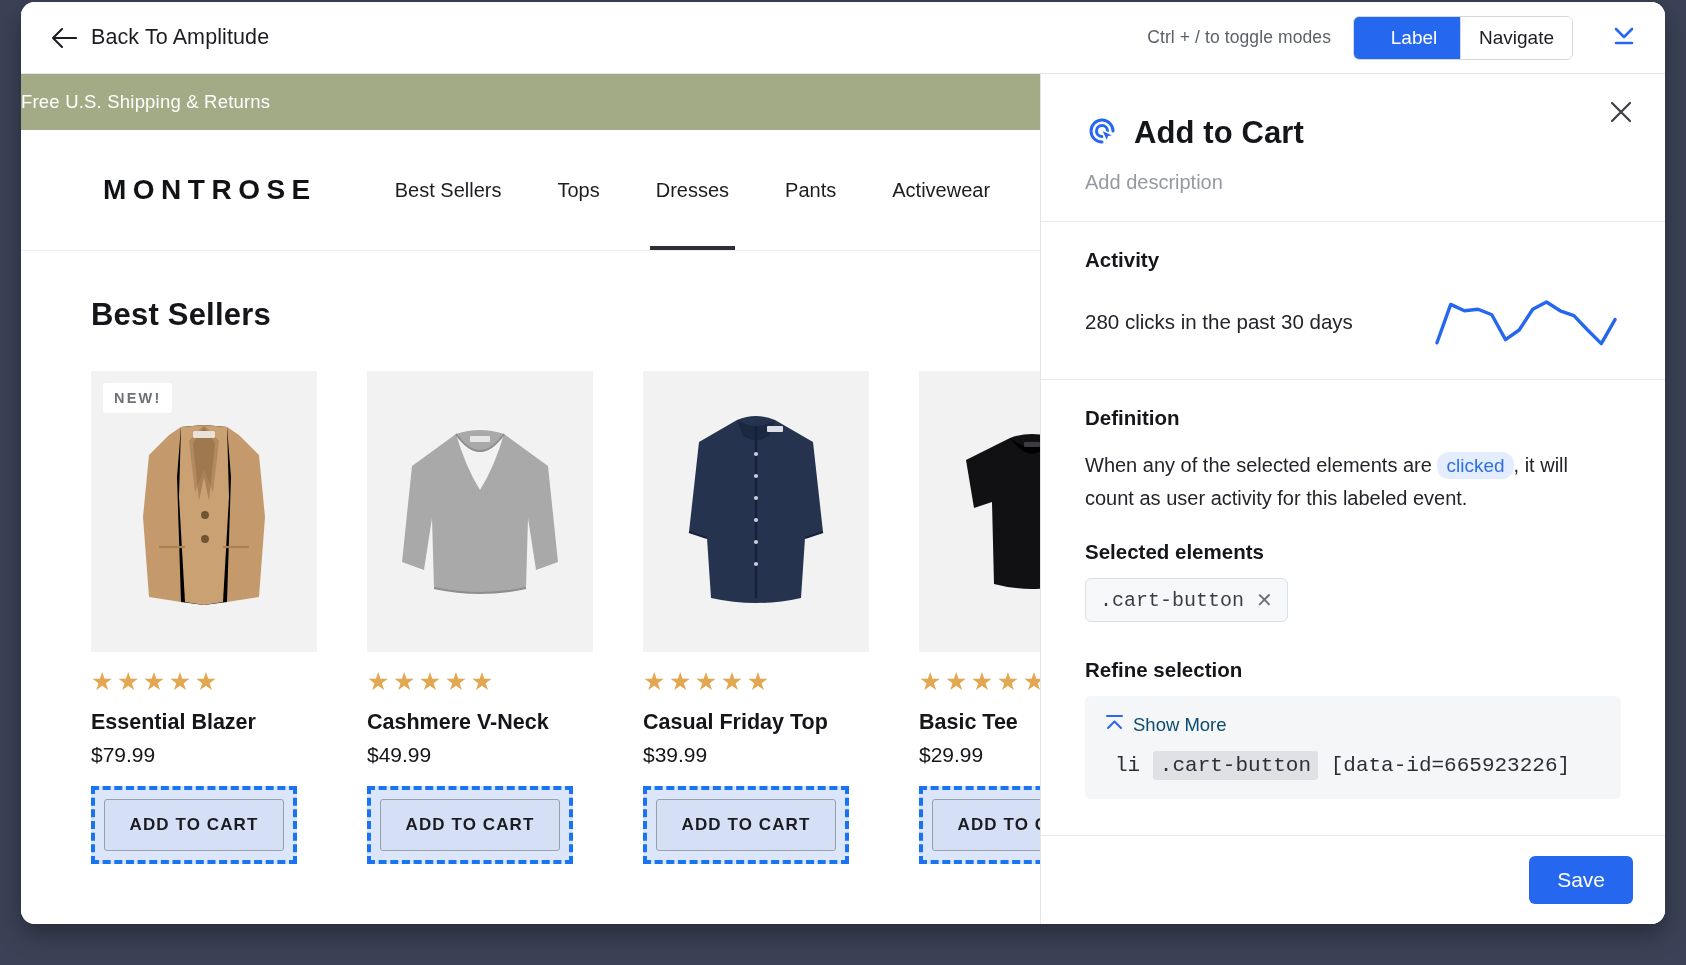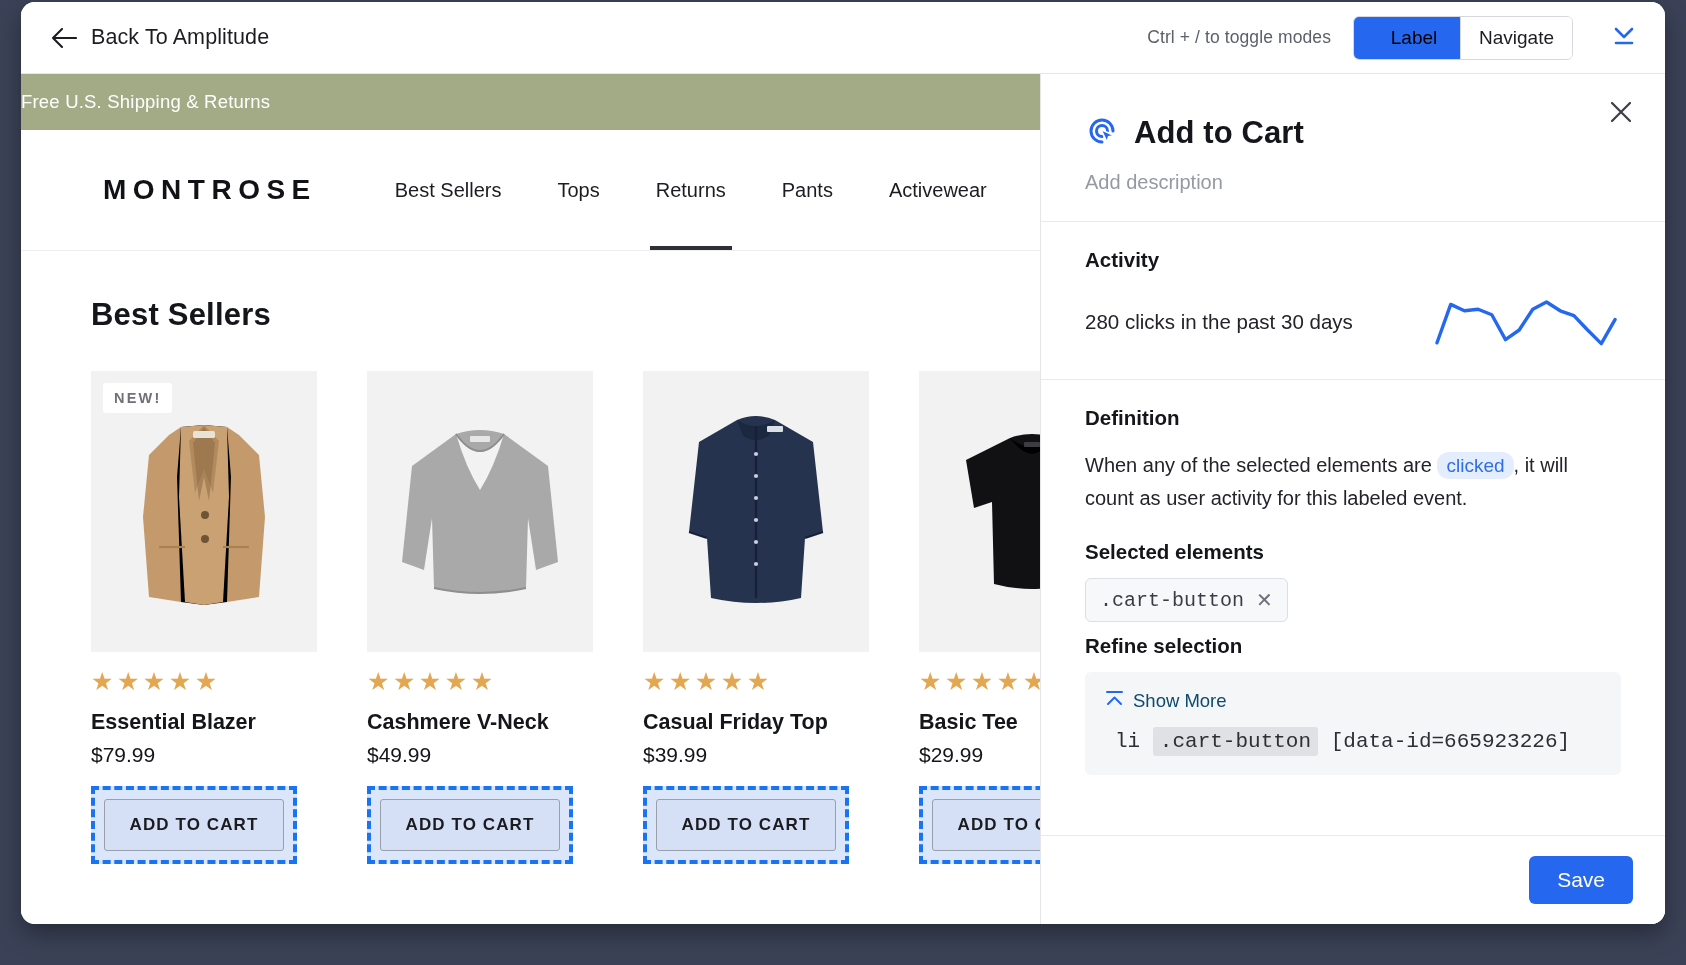--- a/index.html
+++ b/index.html
@@ -52,21 +52,21 @@
     height: 44px;
   }
   .seg {
     display: flex; align-items: center; justify-content: center;
     min-width: 106px; padding: 0 18px;
     font-size: 19px; cursor: pointer;
     background: #fff; color: #1c1d21;
     border: none;
     font-family: inherit;
   }
-  .seg.active { background: #2667f0; color: #000000; padding-left: 32px; }
+  .seg.active { background: #2667f0; color: #ffffff; padding-left: 32px; }
   .seg + .seg { border-left: 1px solid #d5d8de; }
   .collapse-btn {
     width: 46px; height: 46px;
     display: flex; align-items: center; justify-content: center;
     cursor: pointer; margin-left: 6px;
   }
 
   
   .body-split { flex: 1; display: flex; min-height: 0; position: relative; }
 
@@ -266,21 +266,21 @@
 
       <div class="ship-banner">
         <span>Free U.S. Shipping &amp; Returns</span>
       </div>
 
       <div class="store-nav">
         <div class="brand">MONTROSE</div>
         <div class="nav-links">
           <div class="nav-link">Best Sellers</div>
           <div class="nav-link">Tops</div>
-          <div class="nav-link active">Returns</div>
+          <div class="nav-link active">Dresses</div>
           <div class="nav-link">Pants</div>
           <div class="nav-link">Activewear</div>
         </div>
       </div>
 
       <div class="store-content">
         <div class="section-title">Best Sellers</div>
 
         <div class="grid">
 
@@ -419,21 +419,21 @@
         </div>
 
         <div style="margin-top:26px">
           <div class="sec-head">Selected elements</div>
           <div class="chip">
             <span>.cart-button</span>
             <span class="chip-x">✕</span>
           </div>
         </div>
 
-        <div style="margin-top:12px">
+        <div style="margin-top:36px">
           <div class="sec-head">Refine selection</div>
           <div class="refine-box">
             <div class="show-more">
               <span>
                 <svg width="19" height="17" viewBox="0 0 19 17" fill="none" aria-hidden="true">
                   <path d="M2 2h15" stroke="#2667f0" stroke-width="2" stroke-linecap="round"></path>
                   <path d="M3 14l6.5-6.5L16 14" stroke="#2667f0" stroke-width="2" stroke-linecap="round" stroke-linejoin="round"></path>
                 </svg>
               </span>
               <span>Show More</span>

